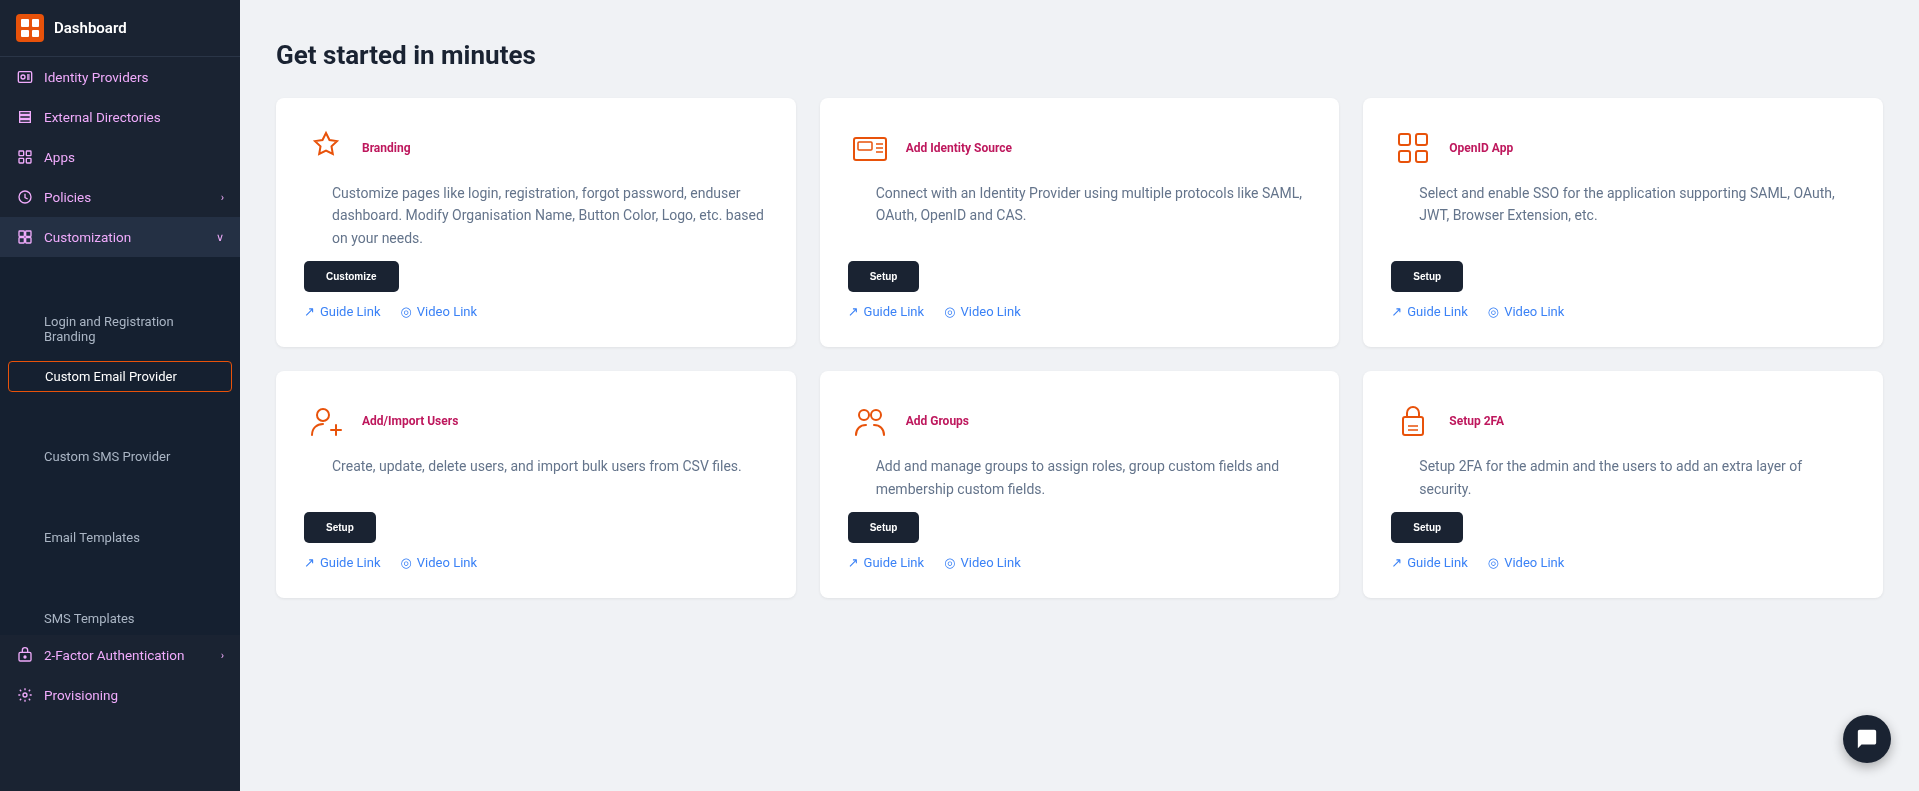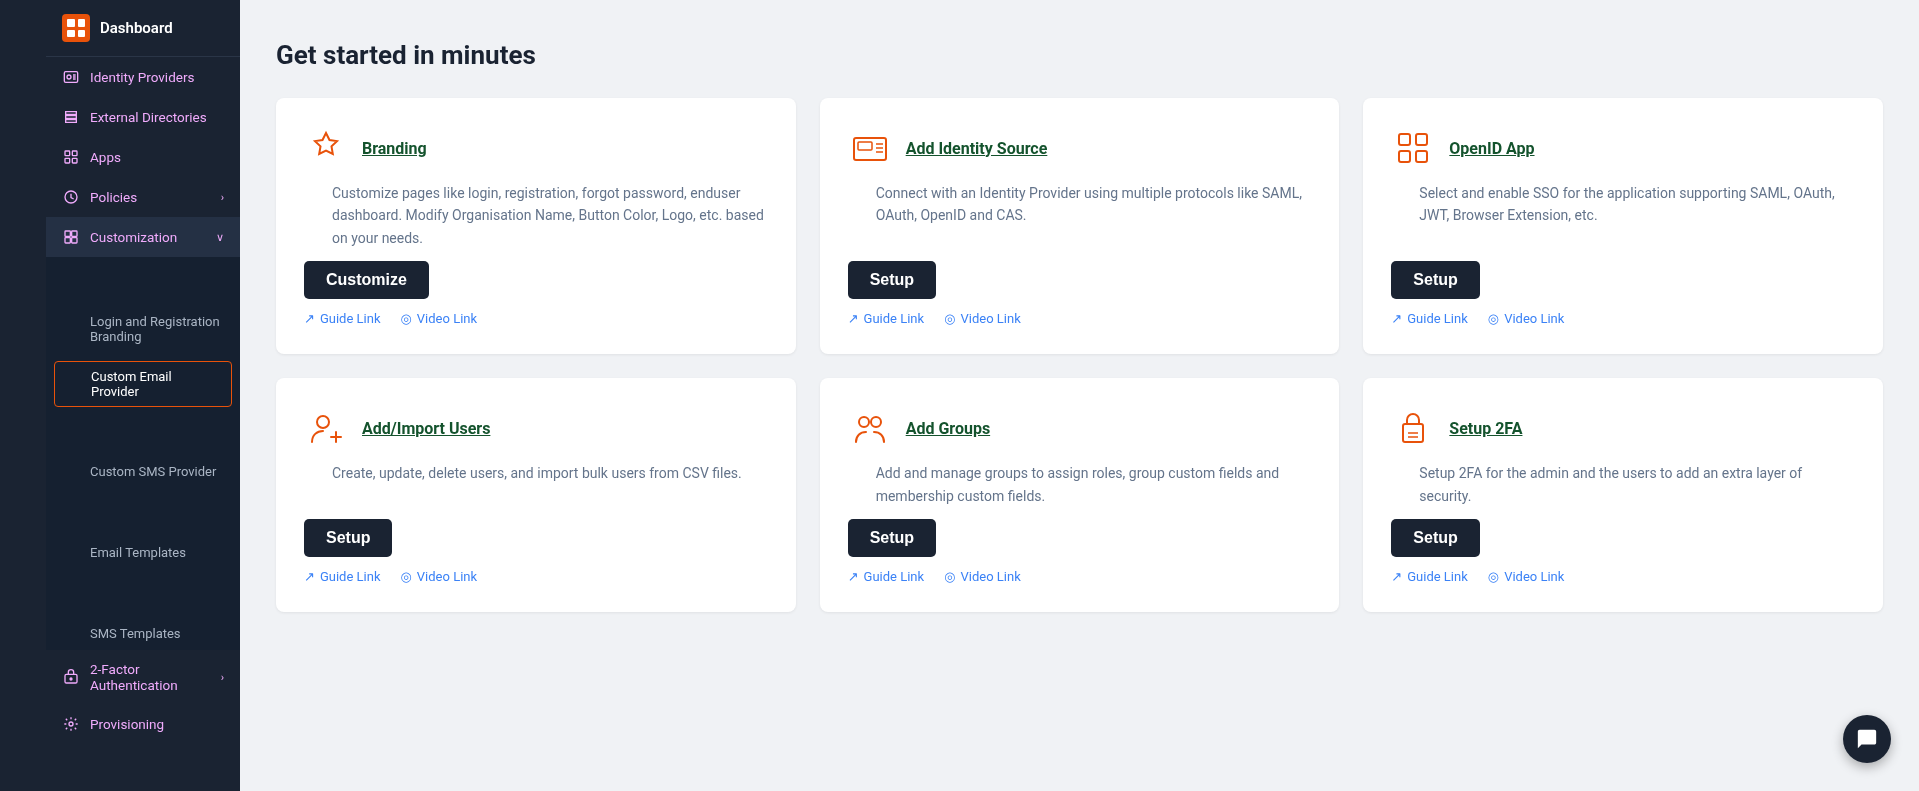--- a/index.html
+++ b/index.html
@@ -8,21 +8,20 @@
     
     .sidebar {
       width: 240px;
       min-width: 240px;
       background: #1a2332;
       color: #cdd5e0;
       display: flex;
       flex-direction: column;
       height: 100%;
       overflow-y: auto;
-      padding-left: 46px;
     }
     .sidebar-header {
       background: #1a2332;
       padding: 14px 16px;
       display: flex;
       align-items: center;
       gap: 10px;
       border-bottom: 1px solid #2a3547;
     }
     .sidebar-header-icon {
@@ -128,40 +127,39 @@
     }
     .card-icon {
       width: 44px;
       height: 44px;
       flex-shrink: 0;
       display: flex;
       align-items: center;
       justify-content: center;
     }
     .card-title {
-      font-size: 16px;
+      font-size: 12px;
       font-weight: 700;
-      color: #14532d;
-      text-decoration: underline;
+      color: #be185d;
     }
     .card-desc {
       font-size: 14px;
       color: #64748b;
       line-height: 1.6;
       flex: 1;
       margin-left: 28px;
     }
     .card-btn {
       display: inline-block;
       background: #1a2332;
       color: white;
       border: none;
       border-radius: 5px;
       padding: 10px 22px;
-      font-size: 16px;
+      font-size: 10px;
       font-weight: 600;
       cursor: pointer;
       width: fit-content;
       transition: background 0.15s;
     }
     .card-links {
       display: flex;
       gap: 20px;
       align-items: center;
     }

